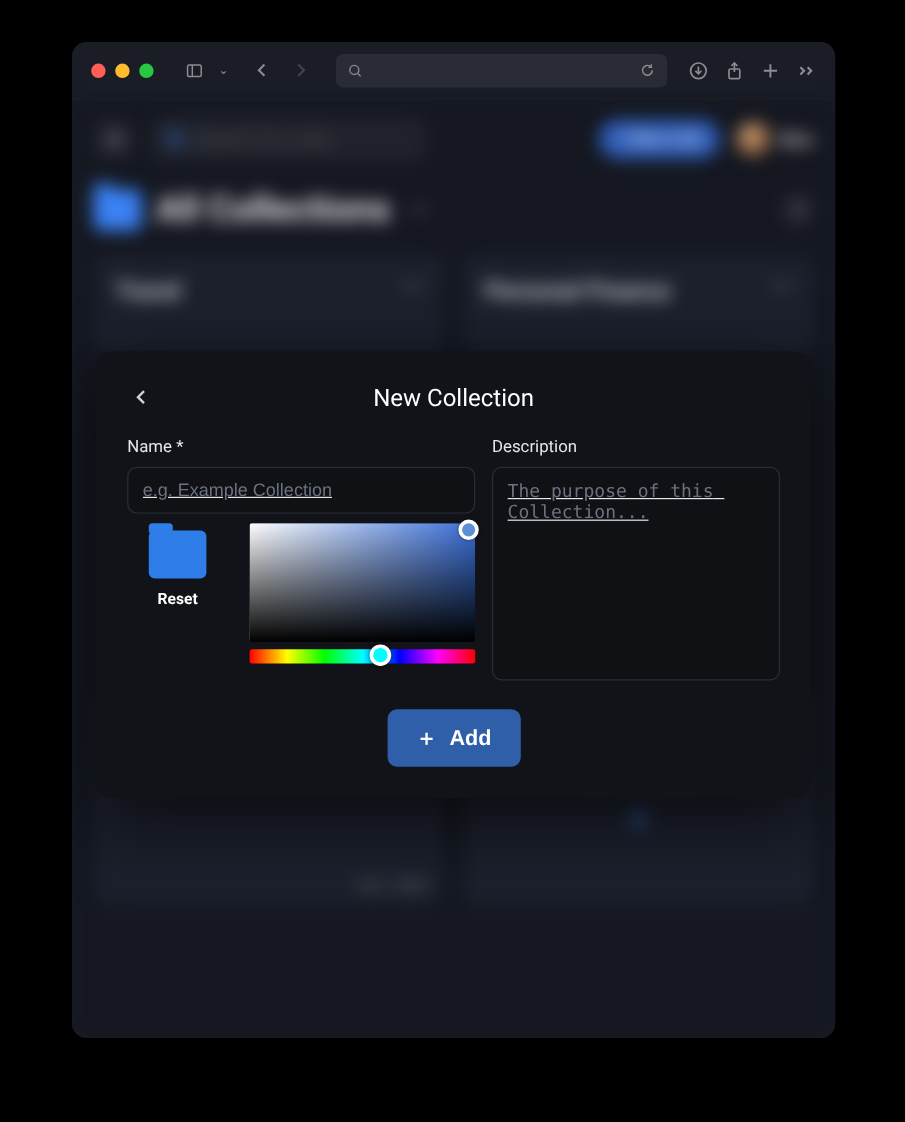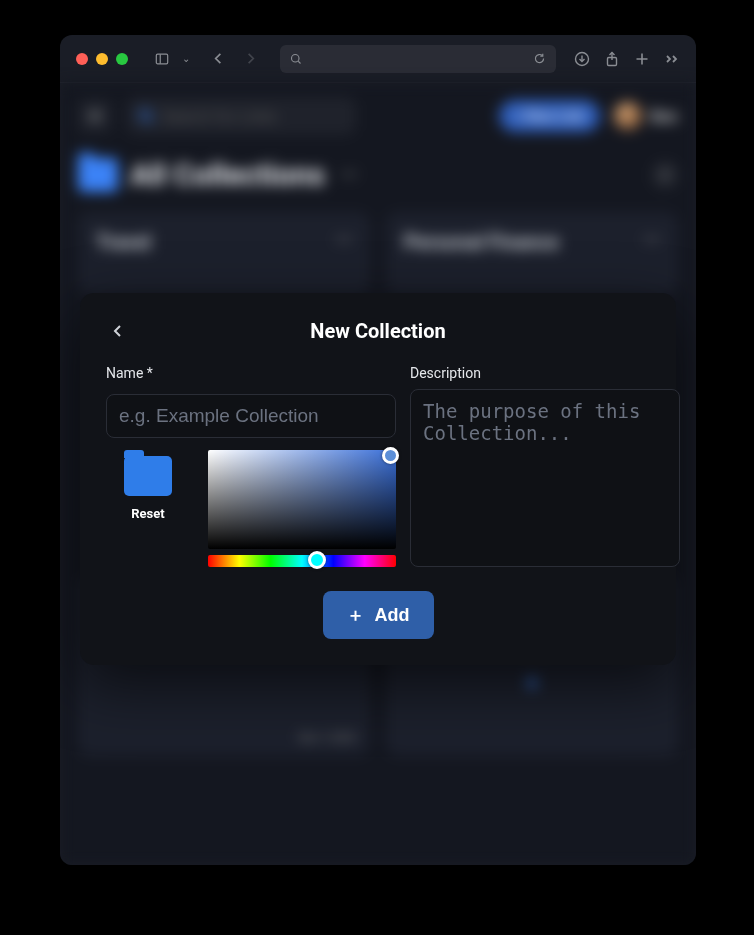--- a/index.html
+++ b/index.html
@@ -88,28 +88,28 @@
     margin-top: 210px;
     width: 596px;
     background: #111318;
     border-radius: 14px;
     padding: 26px;
     color: #e5e7eb;
     box-shadow: 0 20px 60px rgba(0,0,0,0.6);
   }
   .modal-head { display:flex; align-items:center; margin-bottom:22px; position:relative; }
   .back-btn { width:24px; height:24px; display:flex; align-items:center; justify-content:center; color:#cfd2d8; cursor:pointer; }
-  .modal-title { position:absolute; left:0; right:0; text-align:center; font-size:20px; font-weight:700; color:#fff; pointer-events:none; }
+  .modal-title { position:absolute; left:0; right:0; text-align:center; font-size:20px; font-weight:400; color:#fff; pointer-events:none; }
 
   .form-row { display:flex; gap:14px; margin-bottom:14px; }
-  .col { display:flex; flex-direction:column; gap:8px;justify-content:space-between; }
+  .col { display:flex; flex-direction:column; gap:8px; }
   .col.left { flex: 0 0 272px; }
   .col.right { flex: 1; }
   .lbl { font-size:14px; color:#e5e7eb; }
-  .field { background:#0f1115; border:1px solid #2a2d36; border-radius:8px; padding:10px 12px; color:#e5e7eb; font-size:19px; }
+  .field { background:#0f1115; border:1px solid #2a2d36; border-radius:8px; padding:10px 12px; color:#e5e7eb; font-size:15px;text-decoration:underline; }
   .field::placeholder { color:#6b7280; }
   textarea.field { resize:none; height:178px; }
 
   .icon-row { display:flex; gap:18px; align-items:flex-start; }
   .icon-left { display:flex; flex-direction:column; align-items:center; gap:10px; width:84px; }
   .folder-preview { width:48px; height:40px; background:#2f7de9; border-radius:5px; position:relative; margin-top:6px; }
   .folder-preview::before { content:''; position:absolute; top:-6px; left:0; width:20px; height:8px; background:#2f7de9; border-radius:3px 3px 0 0; }
   .reset { font-size:13px; font-weight:700; color:#fff; cursor:pointer; }
 
   .picker { width:188px; }

